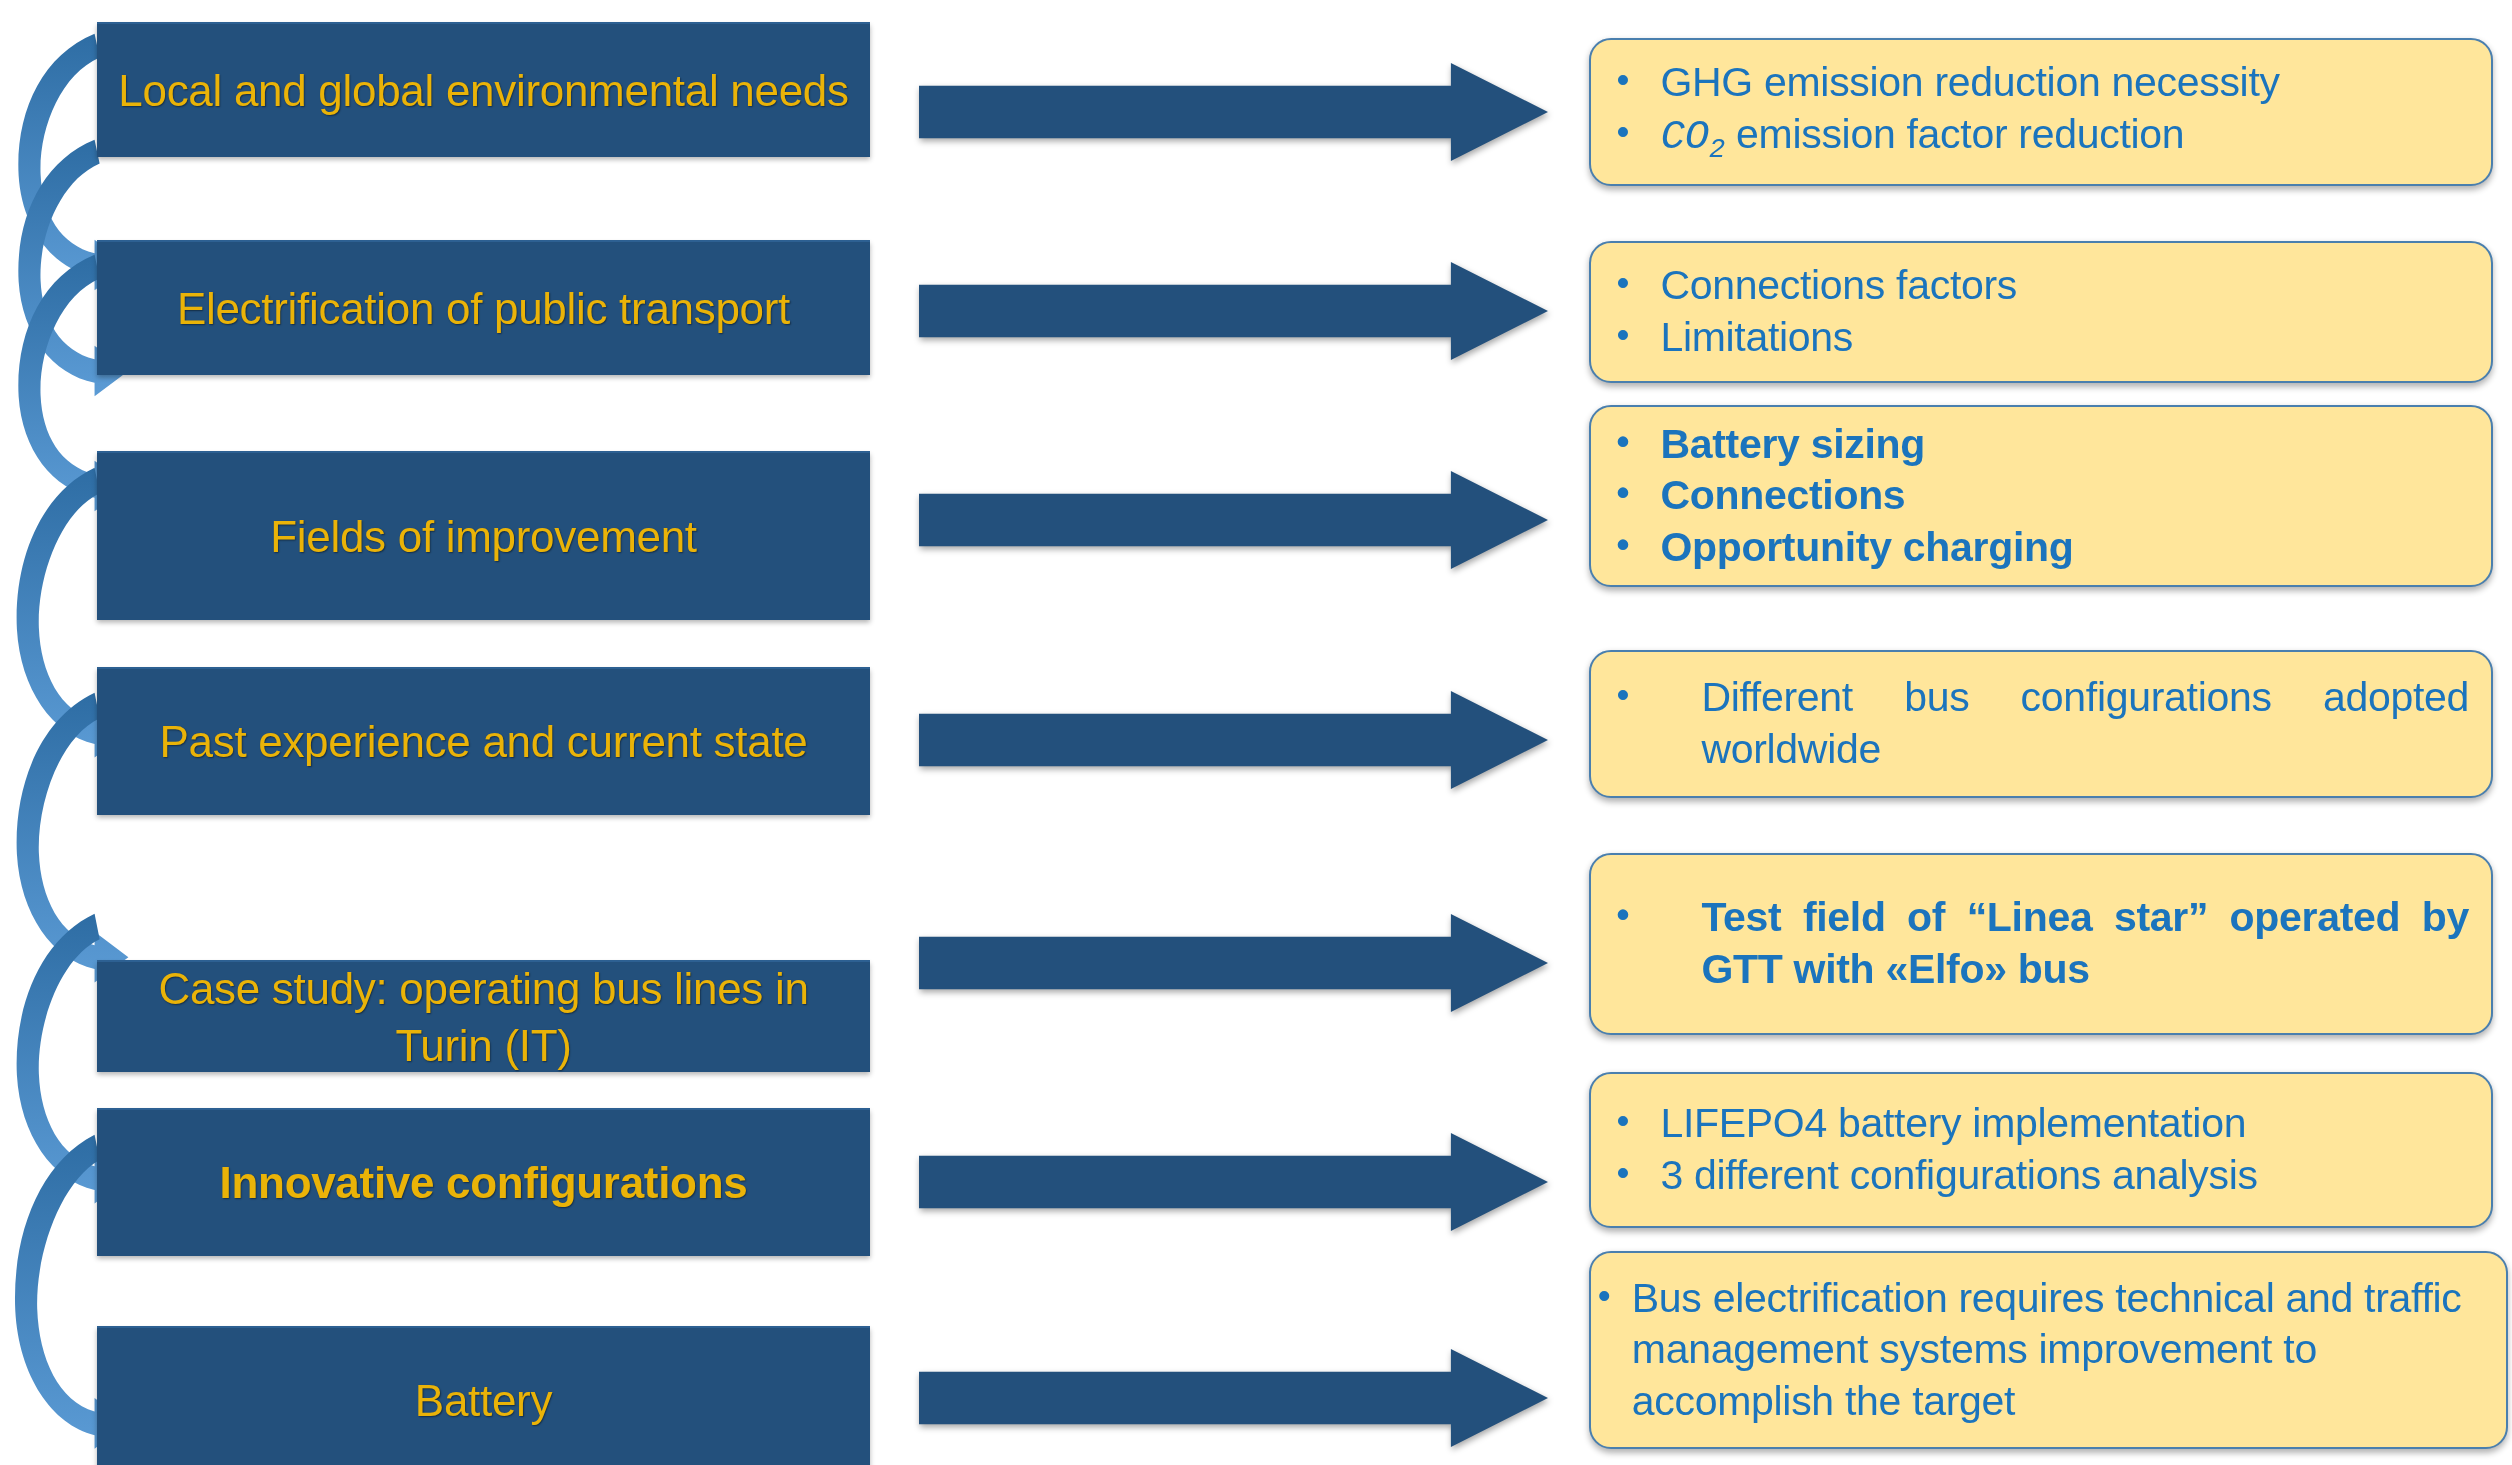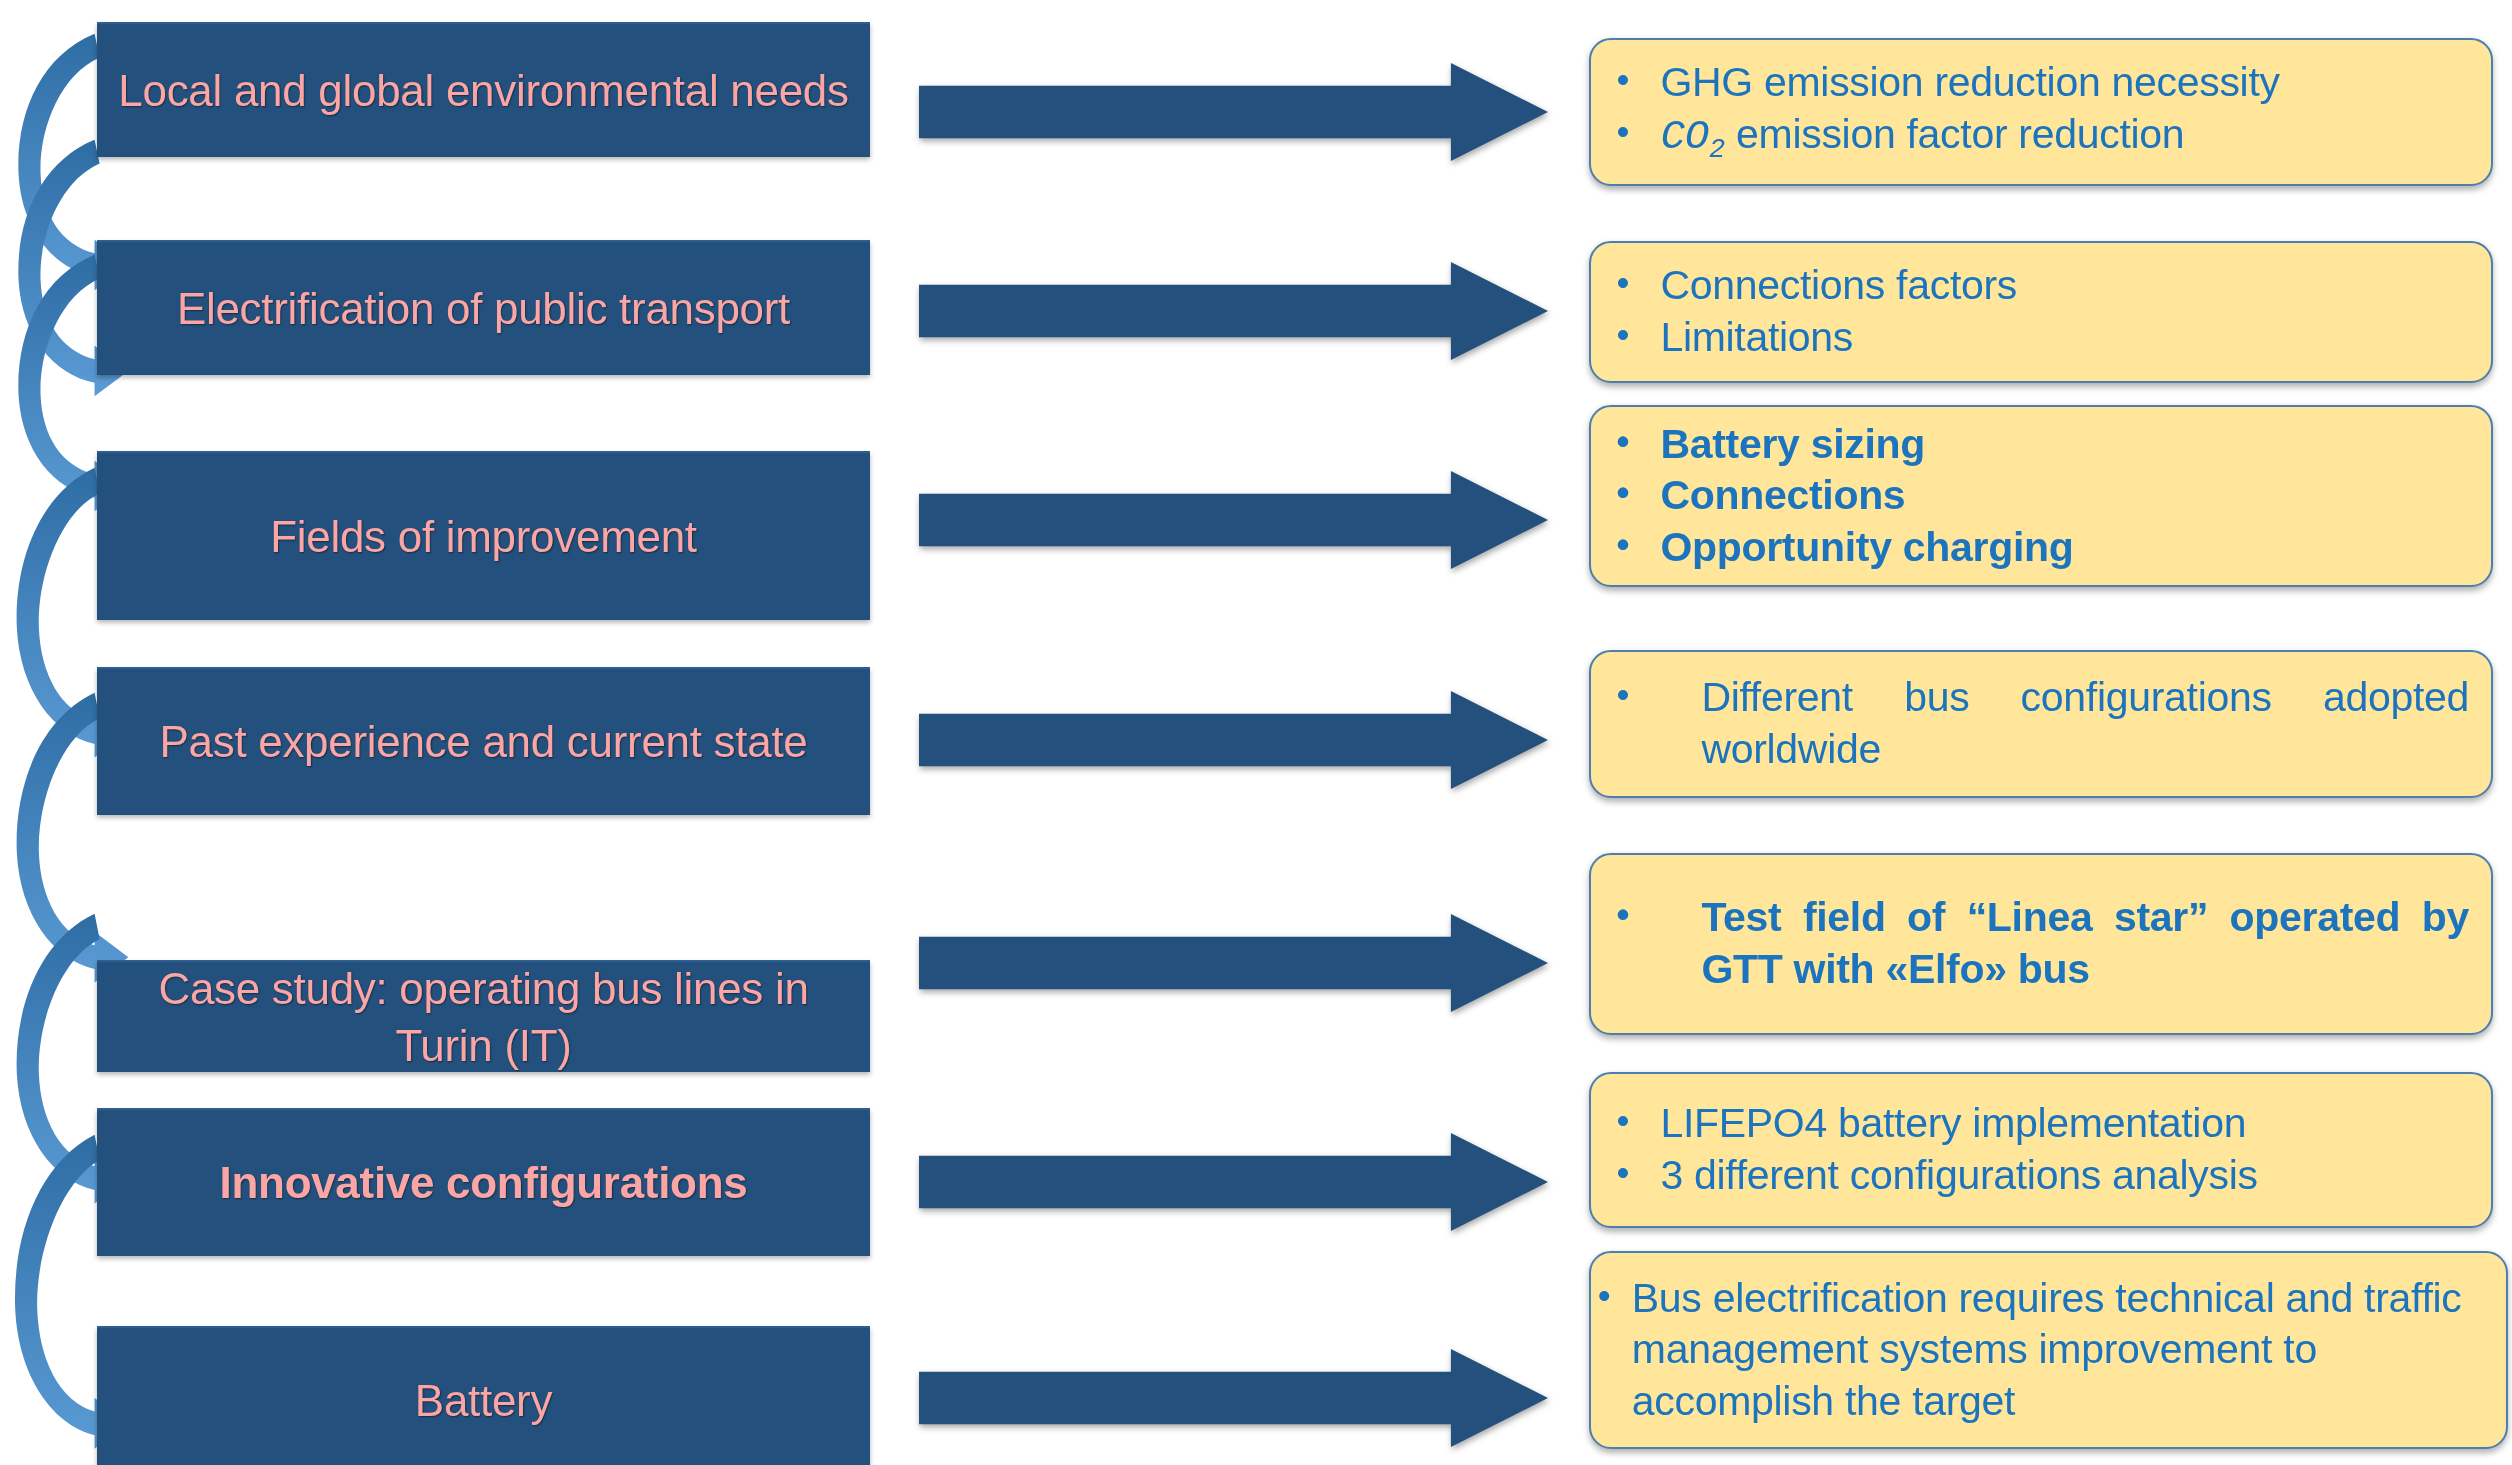--- a/index.html
+++ b/index.html
@@ -20,21 +20,21 @@
     width: 2512px;
     height: 1465px;
     background: #ffffff;
   }
 
   
   .step-box {
     position: absolute;
     box-sizing: border-box;
     background: #23507C;
-    color: #fca5a5;
+    color: #eab308;
     display: flex;
     align-items: center;
     justify-content: center;
     text-align: center;
     font-family: "Liberation Sans", sans-serif;
     font-size: 44px;
     line-height: 1.30;
     letter-spacing: -0.3px;
     padding: 3.4px 11.8px;
     box-shadow: 0 2.5px 5px rgba(0,0,0,0.30);

